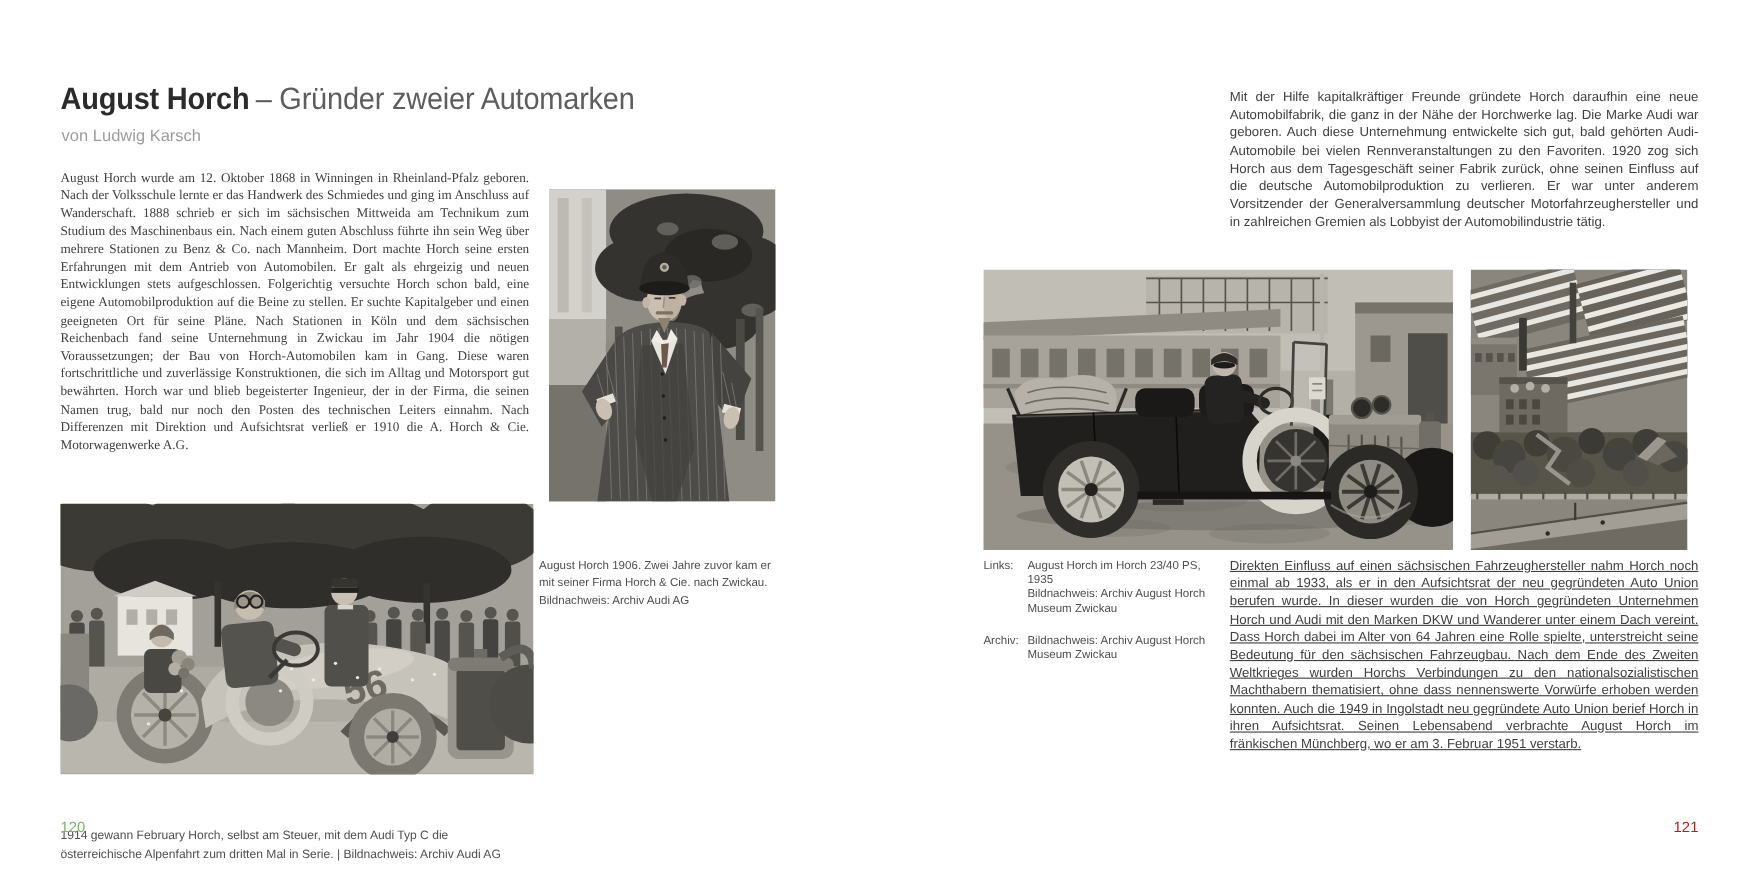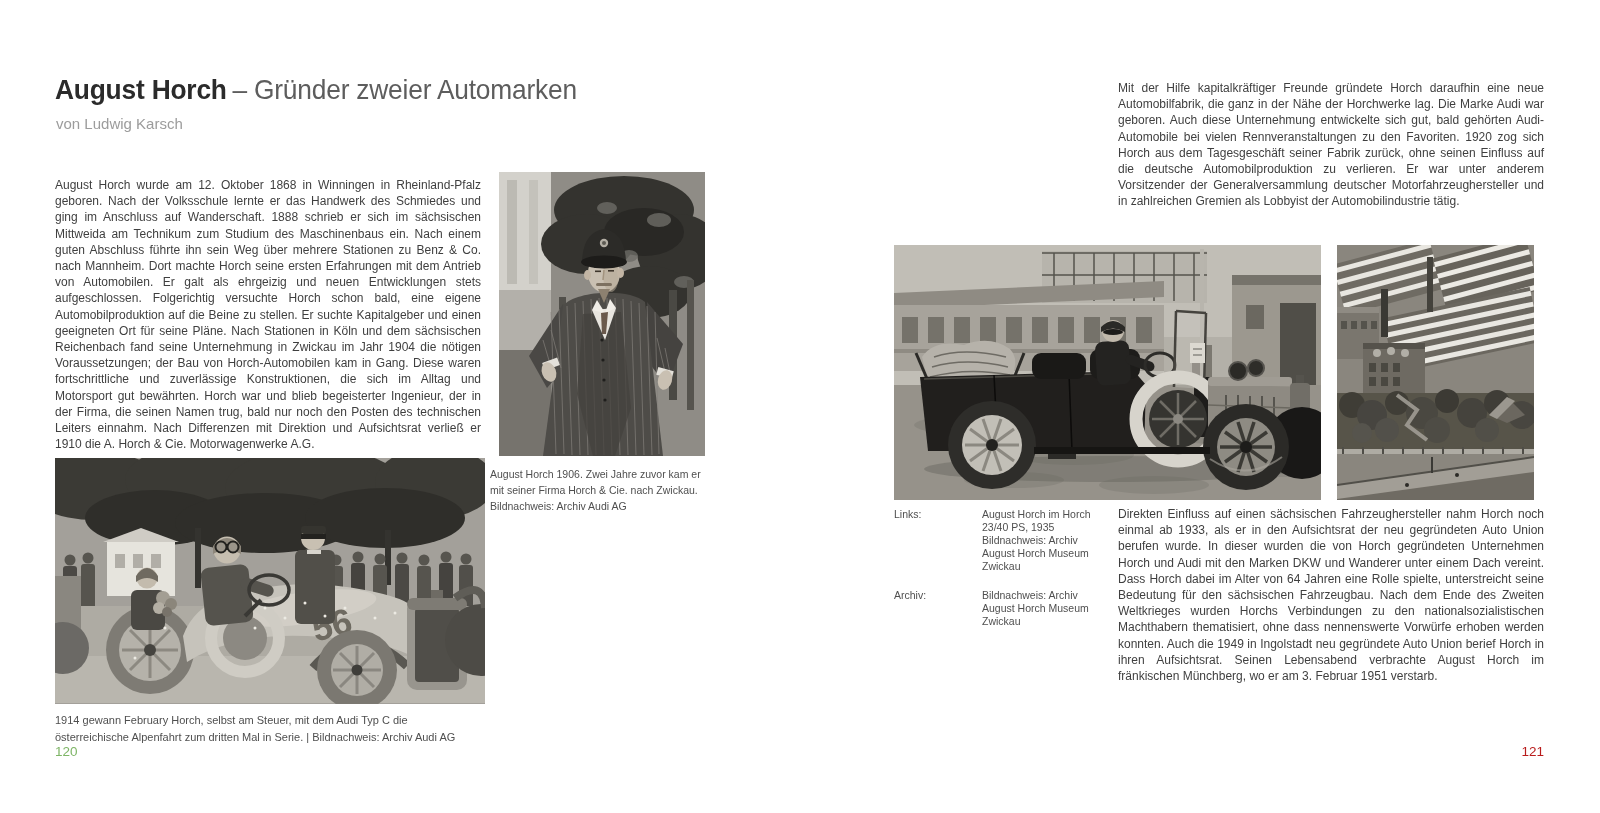--- a/index.html
+++ b/index.html
@@ -15,33 +15,33 @@
   .title-wrap h1 { margin:0; font-size:28px; font-weight:400; letter-spacing:-0.2px; }
   .t-main { font-weight:700; color:#2b2b2b; }
   .t-sub  { font-weight:400; color:#5d5d5d; margin-left:6px; }
   .byline { left:56px; top:115px; font-size:15px; color:#9c9c9c; }
 
   
   .para {
     font-size:12px; line-height:16.2px; color:#3f3f3f;
     text-align:justify; hyphens:none;
   }
-  .para-left   { left:55px;  top:177px; width:426px; }
+  .para-left   { left:55px;  top:153px; width:426px;font-family:Liberation Serif, serif; }
   .para-rtop   { left:1118px; top:80px;  width:426px; }
-  .para-rbot   { left:1118px; top:506px; width:426px; }
+  .para-rbot   { left:1118px; top:506px; width:426px;text-decoration:underline; }
 
   
-  .cap { color:#4f4f4f; }
+  .cap { color:#4f4f4f;margin-top:40px; }
   .cap-portrait { left:490px; top:466px; width:215px; font-size:10.5px; line-height:16px; }
   .cap-portrait .credit { display:block; }
   .cap-bottomleft { left:55px; top:712px; width:428px; font-size:11px; line-height:16.5px; }
   .rcaps { left:894px; top:508px; width:205px; font-size:10.5px; line-height:13px; color:#4f4f4f; }
-  .rcap { display:flex; margin-bottom:16px;gap:12px; }
+  .rcap { display:flex; margin-bottom:16px; }
   .rcap-label { width:40px; flex:0 0 40px; }
-  .rcap-text, .rcap-credit { display:block;margin-left:36px; }
+  .rcap-text, .rcap-credit { display:block; }
   .rcap-body { width:165px; }
 
   
   .pagenum { font-size:13.5px; }
   .pn-left  { left:55px; top:744px; }
   .pn-right { left:1118px; top:744px; width:426px; text-align:right; }
 
   
   .photo { display:block; }
   .ph-portrait { left:499px; top:172px; }

